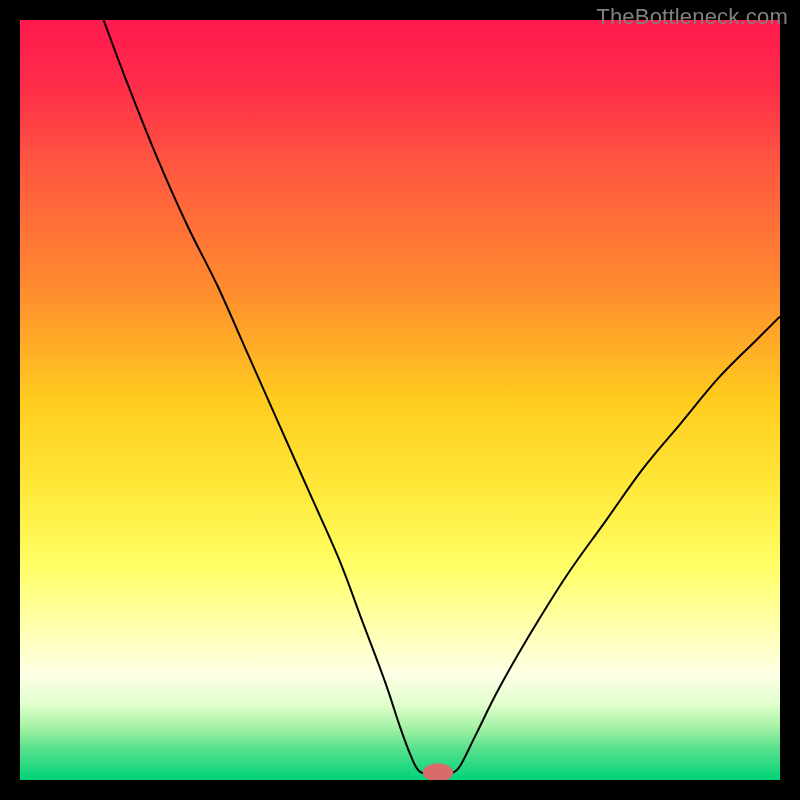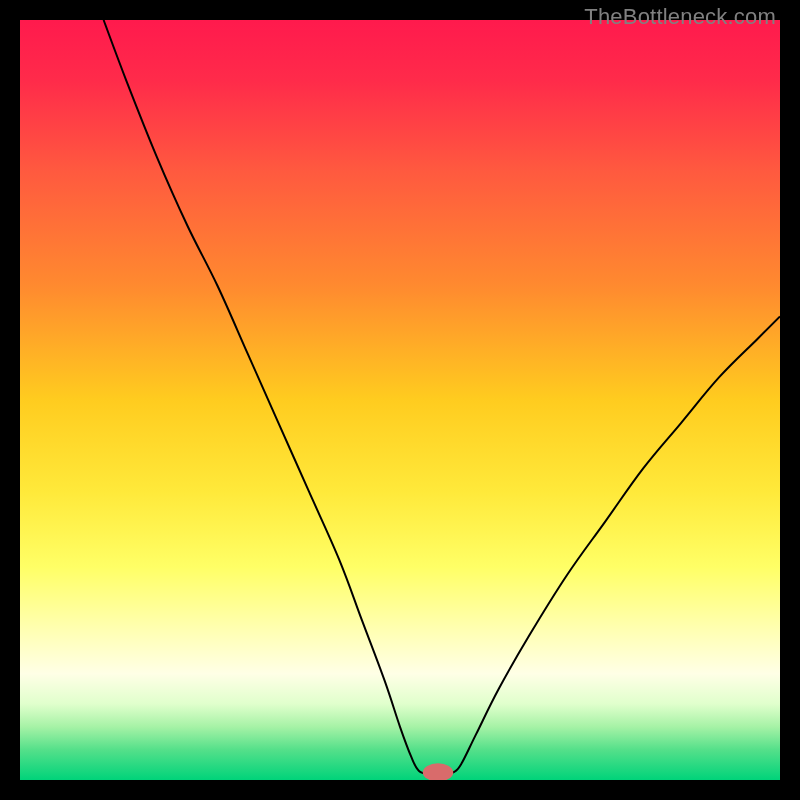--- a/index.html
+++ b/index.html
@@ -13,21 +13,21 @@
   }
   .frame {
     position: relative;
     width: 800px;
     height: 800px;
     background: #000;
   }
   .watermark {
     position: absolute;
     top: 4px;
-    right: 24px;
+    right: 12px;
     color: #808080;
     font-size: 22px;
     font-weight: 500;
     letter-spacing: 0.2px;
     z-index: 5;
   }
   .plot {
     position: absolute;
     left: 20px;
     top: 20px;

